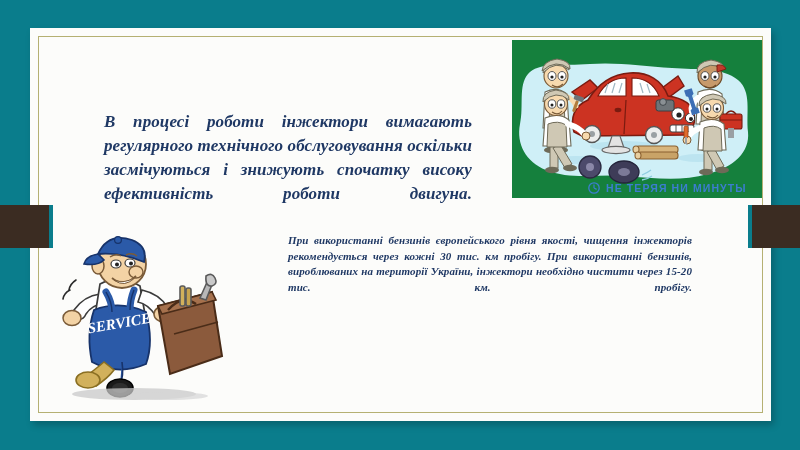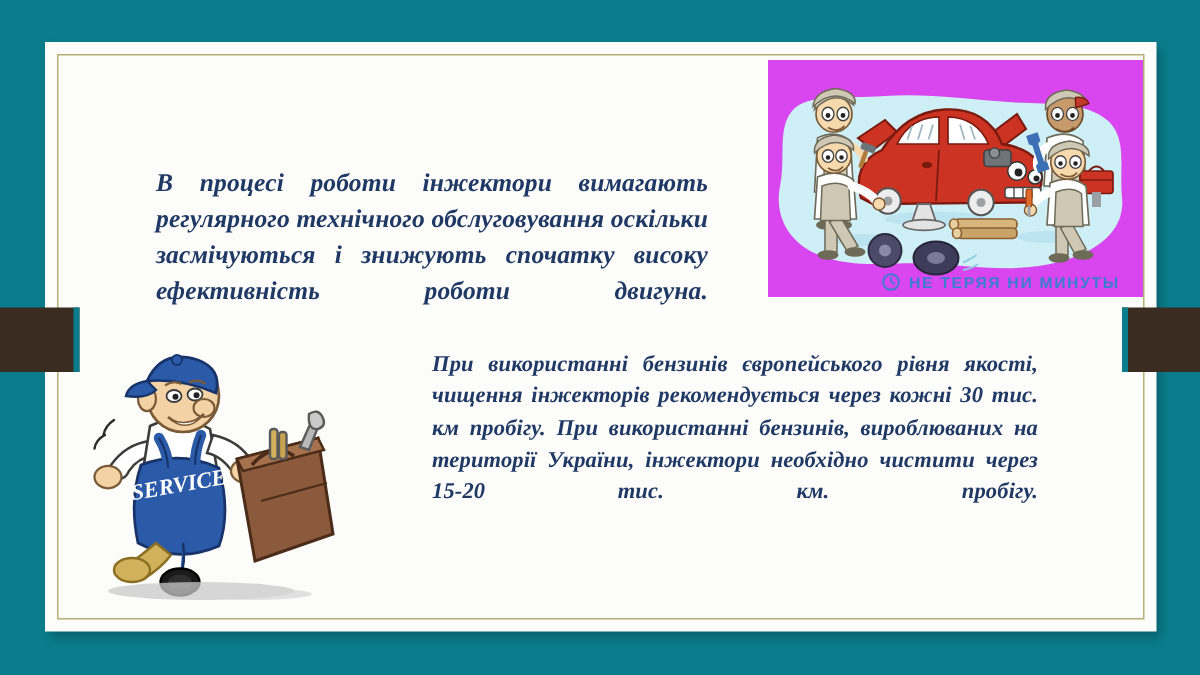--- a/index.html
+++ b/index.html
@@ -52,30 +52,30 @@
     text-align: justify;
     line-height: 1.42;
     letter-spacing: 0.1px;
   }
   #text-block-1 {
     left: 104px; top: 110px; width: 368px;
     font-size: 17px;
   }
   #text-block-2 {
     left: 288px; top: 233px; width: 404px;
-    font-size: 15px;
+    font-size: 11px;
   }
   
   .body-text::after { content: ""; display: inline-block; width: 100%; }
 
   
   #car-image {
     position: absolute;
     left: 512px; top: 40px; width: 250px; height: 158px;
-    background: #d946ef;
+    background: #15803d;
     overflow: hidden;
   }
   #car-image svg { display: block; width: 100%; height: 100%; }
 
   
   #service-image {
     position: absolute;
     left: 48px; top: 228px; width: 192px; height: 172px;
     overflow: hidden;
   }

